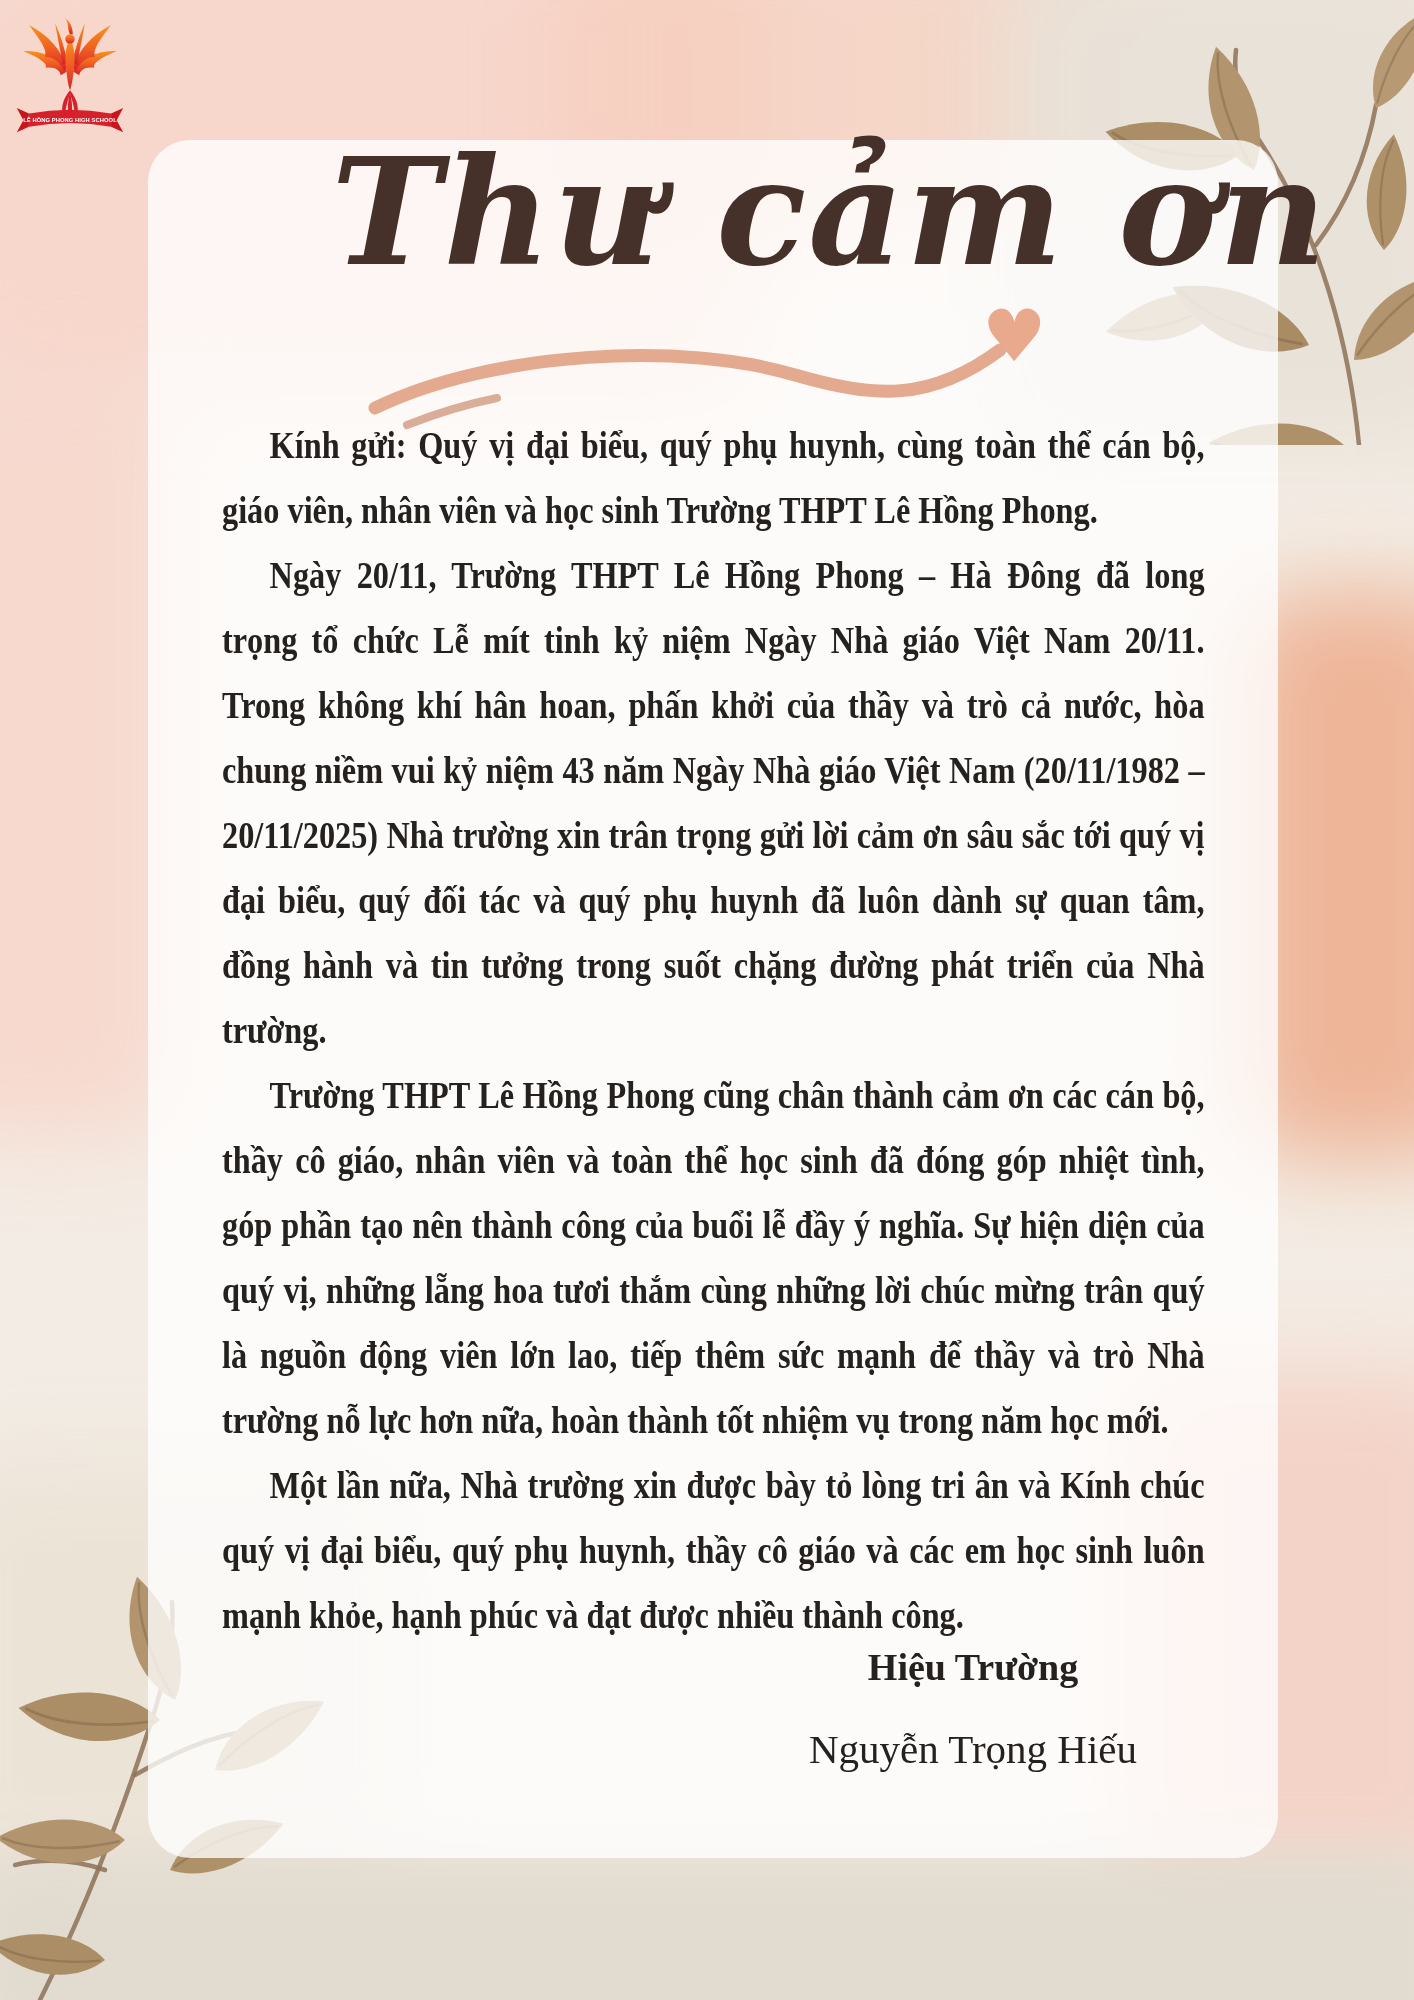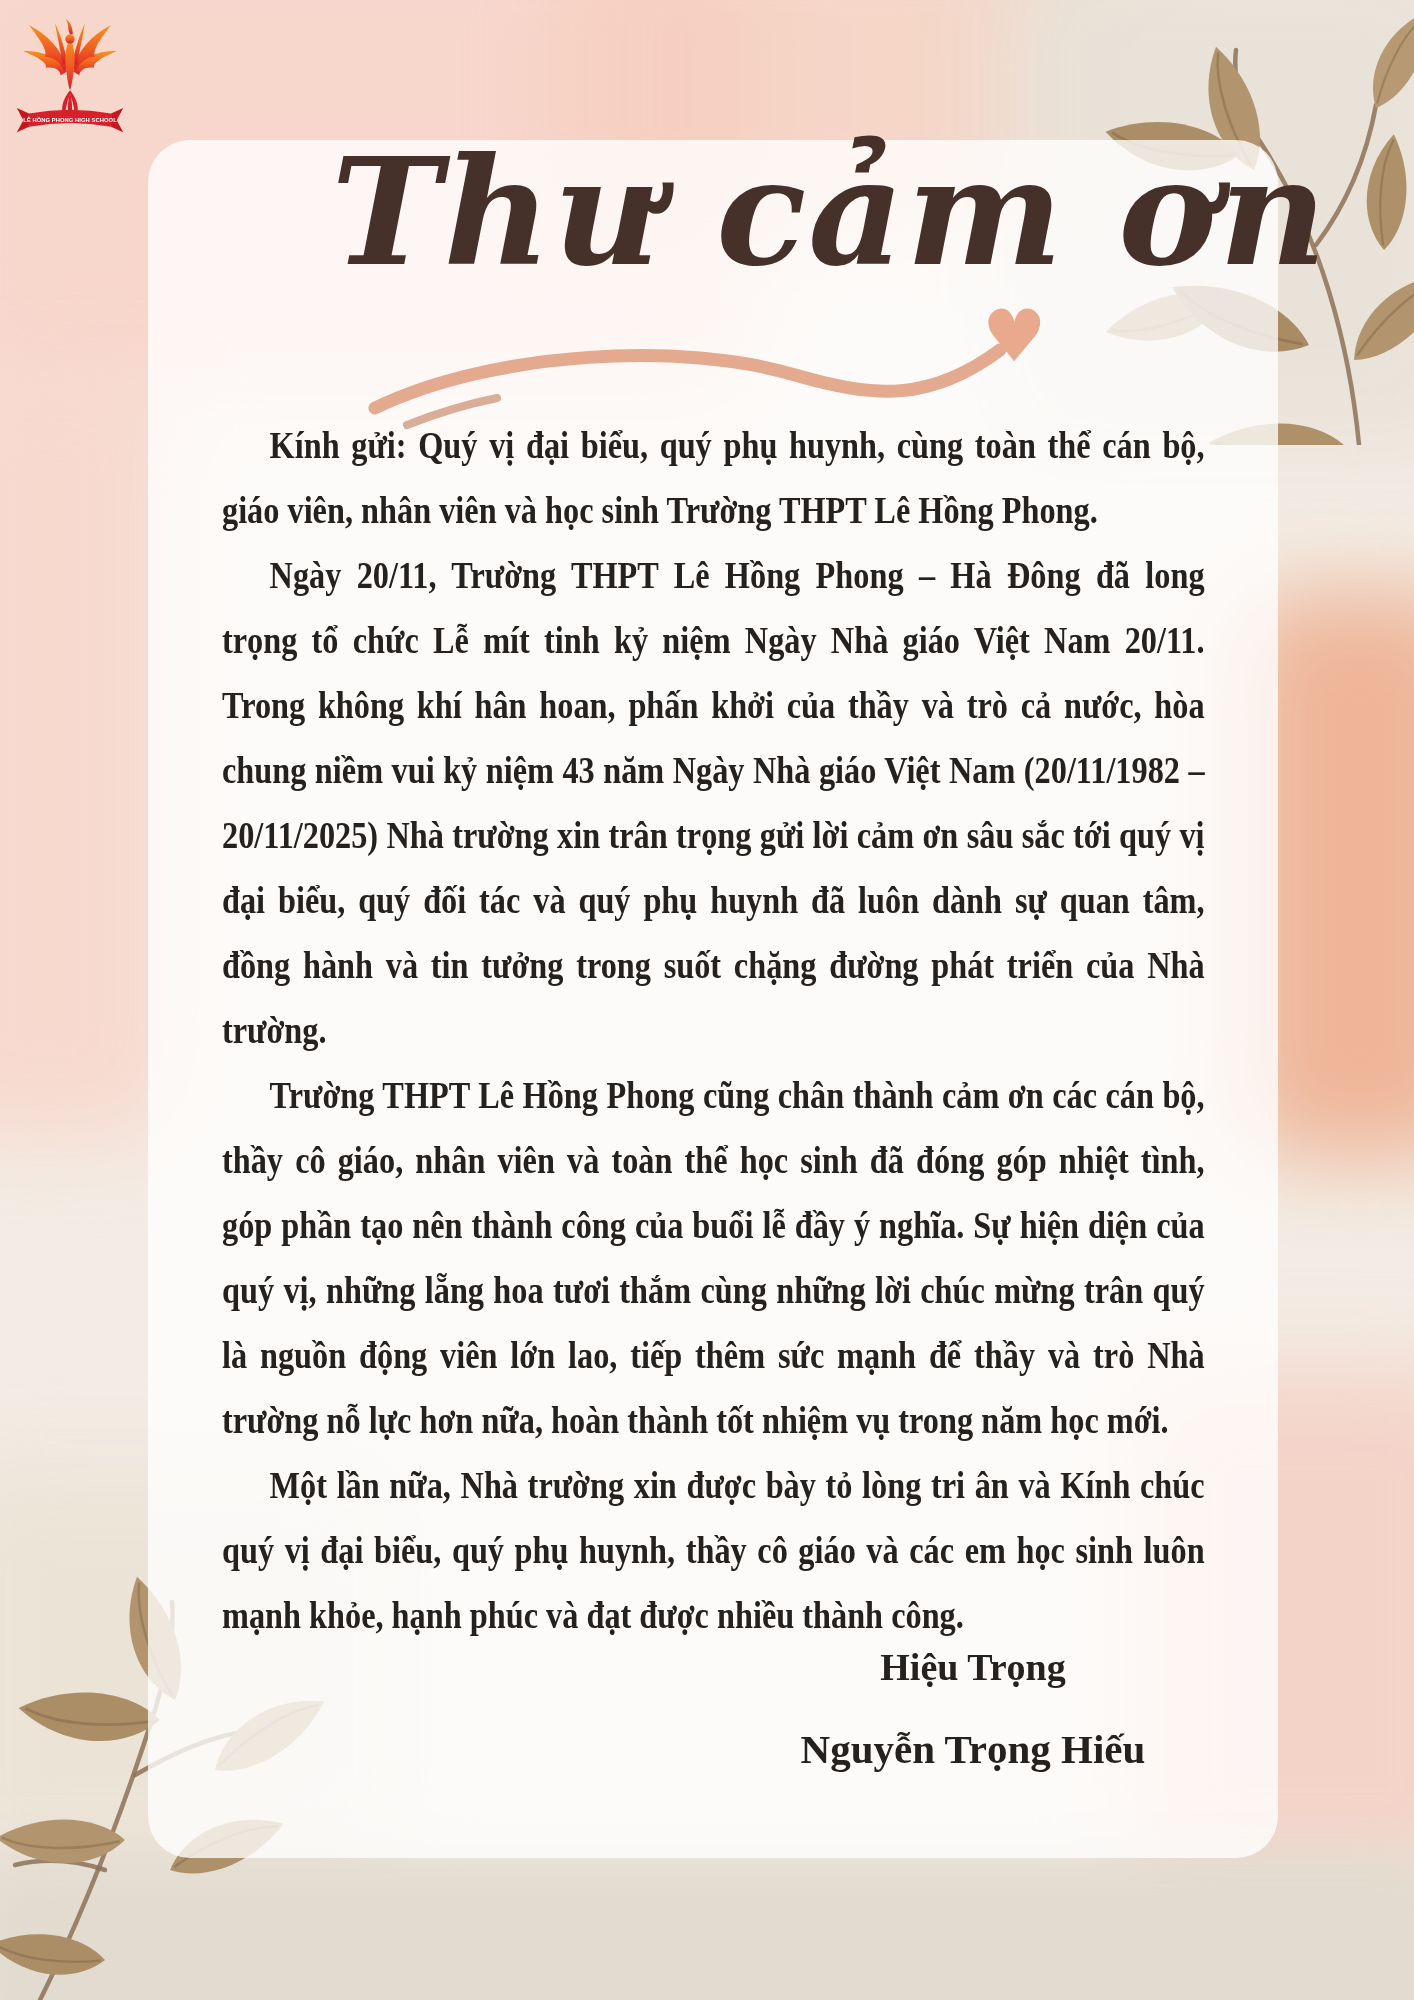--- a/index.html
+++ b/index.html
@@ -47,21 +47,21 @@
     transform:scaleX(.85); transform-origin:0 0;
     font-size:38px; line-height:65px; font-weight:700; color:#24211e;
     text-align:justify;
   }
   .body-text p { margin:0; text-indent:56px; }
 
   .signature { position:absolute; left:758px; top:1645px; width:430px; text-align:center; color:#24211e; }
   .sig-role { font-size:38px; font-weight:700; }
   .sig-note { margin-top:42px; font-family:"DejaVu Serif", serif; font-style:italic;
               font-size:31px; font-weight:400; color:#37312c; letter-spacing:1px; }
-  .sig-name { margin-top:36px; font-size:41px; font-weight:700; }
+  .sig-name { margin-top:36px; font-size:41px; font-weight:400; }
 </style>
 </head>
 <body>
 
 <div class="page">
 
   <div class="patch p-pink-tl"></div>
   <div class="patch p-peach-top"></div>
   <div class="patch p-grey-tr"></div>
   <div class="patch p-pink-l"></div>
@@ -145,17 +145,17 @@
   <div class="heart">♥</div>
 
   <div class="body-text">
     <p>Kính gửi: Quý vị đại biểu, quý phụ huynh, cùng toàn thể cán bộ, giáo viên, nhân viên và học sinh Trường THPT Lê Hồng Phong.</p>
     <p>Ngày 20/11, Trường THPT Lê Hồng Phong – Hà Đông đã long trọng tổ chức Lễ mít tinh kỷ niệm Ngày Nhà giáo Việt Nam 20/11. Trong không khí hân hoan, phấn khởi của thầy và trò cả nước, hòa chung niềm vui kỷ niệm 43 năm Ngày Nhà giáo Việt Nam (20/11/1982 – 20/11/2025) Nhà trường xin trân trọng gửi lời cảm ơn sâu sắc tới quý vị đại biểu, quý đối tác và quý phụ huynh đã luôn dành sự quan tâm, đồng hành và tin tưởng trong suốt chặng đường phát triển của Nhà trường.</p>
     <p>Trường THPT Lê Hồng Phong cũng chân thành cảm ơn các cán bộ, thầy cô giáo, nhân viên và toàn thể học sinh đã đóng góp nhiệt tình, góp phần tạo nên thành công của buổi lễ đầy ý nghĩa. Sự hiện diện của quý vị, những lẵng hoa tươi thắm cùng những lời chúc mừng trân quý là nguồn động viên lớn lao, tiếp thêm sức mạnh để thầy và trò Nhà trường nỗ lực hơn nữa, hoàn thành tốt nhiệm vụ trong năm học mới.</p>
     <p>Một lần nữa, Nhà trường xin được bày tỏ lòng tri ân và Kính chúc quý vị đại biểu, quý phụ huynh, thầy cô giáo và các em học sinh luôn mạnh khỏe, hạnh phúc và đạt được nhiều thành công.</p>
   </div>
 
   <div class="signature">
-    <div class="sig-role">Hiệu Trọng</div>
+    <div class="sig-role">Hiệu Trường</div>
     <div class="sig-name">Nguyễn Trọng Hiếu</div>
   </div>
 
 </div>
 
 </body></html>

